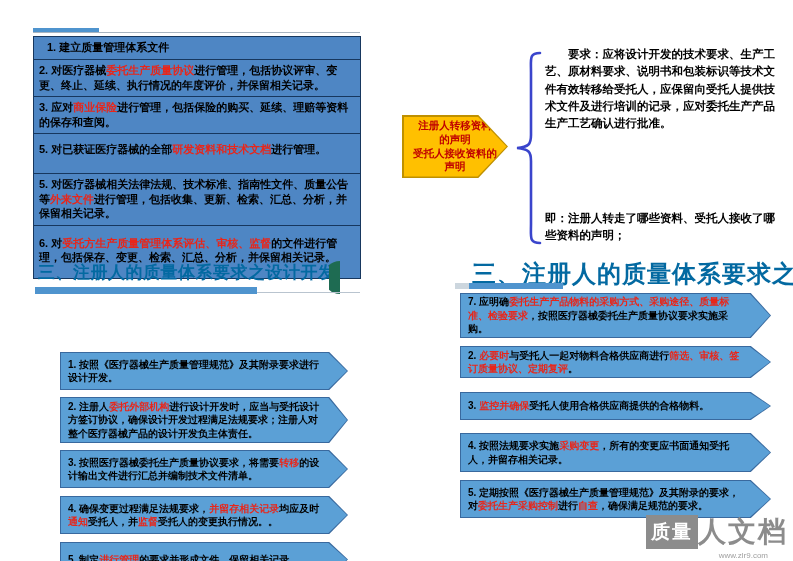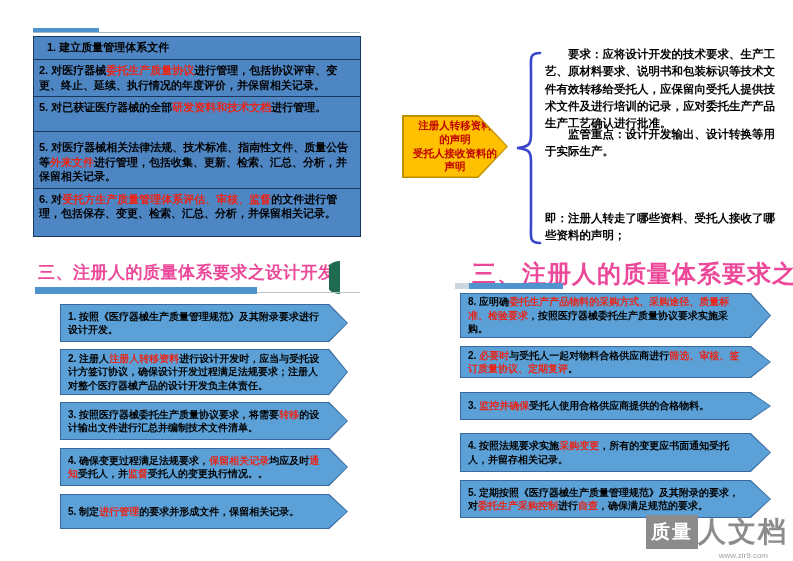--- a/index.html
+++ b/index.html
@@ -38,41 +38,41 @@
   .pentagon-text { width:86%; text-align:center; font-size:10.5px; font-weight:bold;
     color:var(--pentagon-text); line-height:1.3; white-space:pre-line; }
   .brace { left:514px; top:50px; }
   .trblock { width:235px; font-size:11.5px; font-weight:bold; color:#000; line-height:1.5; }
   .trb1 { left:545px; top:46px; text-indent:2em; }
   .trb2 { left:545px; top:126px; text-indent:2em; }
   .trb3 { left:545px; top:210px; }
 
   
   .sec-title { font-family:"Liberation Serif","DejaVu Serif",serif; font-weight:bold;
-    color:#ec4899; white-space:nowrap; }
+    color:#0369a1; white-space:nowrap; }
   .title-left { left:38px; top:261px; font-size:17px; letter-spacing:0.5px; }
   .title-right { left:472px; top:258px; font-size:24px; letter-spacing:1px; }
   .green-shape { left:329px; top:261px; }
   .ul-left-thin { left:35px; top:292px; width:325px; height:1px; background:#b9c4cf; }
   .ul-left-thick { left:35px; top:287px; width:222px; height:7px; background:var(--title-bar-blue); }
   .ul-right-gray { left:455px; top:283px; width:15px; height:6px; background:#ccd6de; }
   .ul-right-thick { left:469px; top:283px; width:94px; height:6px; background:var(--title-bar-blue); }
 
   
   .steps { display:flex; flex-direction:column; }
   .steps-left { left:60px; top:304px; width:288px; }
   .steps-right { left:460px; top:293px; width:311px; }
   .arrow { position:relative; background:var(--arrow-border);
     clip-path:polygon(0 0,93.5% 0,100% 50%,93.5% 100%,0 100%); }
   .arrow-in { position:absolute; inset:1px; background:var(--arrow-blue);
     clip-path:polygon(0 0,93.5% 0,100% 50%,93.5% 100%,0 100%);
     display:flex; align-items:center; }
   .arrow-in p { margin:0; padding:3px 26px 3px 7px; font-size:10px; font-weight:bold;
     color:#000; line-height:1.35; }
-  .steps-left .arrow:nth-child(1){ height:38px; margin-bottom:7px; }
+  .steps-left .arrow:nth-child(1){ height:38px; margin-bottom:7px;margin-top:48px; }
   .steps-left .arrow:nth-child(2){ height:46px; margin-bottom:7px; }
   .steps-left .arrow:nth-child(3){ height:38px; margin-bottom:8px; }
   .steps-left .arrow:nth-child(4){ height:38px; margin-bottom:8px; }
   .steps-left .arrow:nth-child(5){ height:35px; }
   .steps-right .arrow:nth-child(1){ height:45px; margin-bottom:8px; }
   .steps-right .arrow:nth-child(2){ height:32px; margin-bottom:14px; }
   .steps-right .arrow:nth-child(3){ height:28px; margin-bottom:13px; }
   .steps-right .arrow:nth-child(4){ height:39px; margin-bottom:8px; }
   .steps-right .arrow:nth-child(5){ height:38px; }
 
@@ -87,38 +87,38 @@
 </head>
 <body>
 
 <div class="page">
 
   <div class="abs tl-topbar"></div>
   <div class="abs tl-topline"></div>
   <div class="abs tl-panel">
     <div class="tlrow"><span>1. 建立质量管理体系文件</span></div>
     <div class="tlrow"><span>2. 对医疗器械</span><span class="red">委托生产质量协议</span><span>进行管理，包括协议评审、变更、终止、延续、执行情况的年度评价，并保留相关记录。</span></div>
+    <div class="tlrow"><span>3. 应对</span><span class="red">商业保险</span><span>进行管理，包括保险的购买、延续、理赔等资料的保存和查阅。</span></div>
     <div class="tlrow"><span>5. 对已获证医疗器械的全部</span><span class="red">研发资料和技术文档</span><span>进行管理。</span></div>
     <div class="tlrow"><span>5. 对医疗器械相关法律法规、技术标准、指南性文件、质量公告等</span><span class="red">外来文件</span><span>进行管理，包括收集、更新、检索、汇总、分析，并保留相关记录。</span></div>
     <div class="tlrow"><span>6. 对</span><span class="red">受托方生产质量管理体系评估、审核、监督</span><span>的文件进行管理，包括保存、变更、检索、汇总、分析，并保留相关记录。</span></div>
   </div>
 
   <div class="abs pentagon">
     <div class="pentagon-in">
       <div class="pentagon-text">注册人转移资料
 的声明
 受托人接收资料的
 声明</div>
     </div>
   </div>
   <svg class="abs brace" width="28" height="196" viewBox="0 0 28 196">
     <path d="M26 3 C15 3 17 9 17 22 L17 85 C17 94 15 97 3 98 C15 99 17 102 17 111 L17 174 C17 187 15 193 26 193" fill="none" stroke="var(--brace-blue)" stroke-width="2.6" stroke-linecap="round"></path>
   </svg>
   <div class="abs trblock trb1">要求：应将设计开发的技术要求、生产工艺、原材料要求、说明书和包装标识等技术文件有效转移给受托人，应保留向受托人提供技术文件及进行培训的记录，应对委托生产产品生产工艺确认进行批准。</div>
-  <div class="abs trblock trb2">监管重点：设计开发输出、设计转换等用于实际生产。</div>
   <div class="abs trblock trb3">即：注册人转走了哪些资料、受托人接收了哪些资料的声明；</div>
 
   <div class="abs sec-title title-left">三、注册人的质量体系要求之设计开发</div>
   <svg class="abs green-shape" width="11" height="33" viewBox="0 0 11 33">
     <path d="M11 0 A16.5 16.5 0 0 0 11 33 Z" fill="var(--green-accent)"></path>
   </svg>
   <div class="abs ul-left-thin"></div>
   <div class="abs ul-left-thick"></div>
 
   <div class="abs sec-title title-right">三、注册人的质量体系要求之采购</div>
@@ -126,44 +126,44 @@
   <div class="abs ul-right-thick"></div>
 
   <div class="abs steps steps-left">
     <div class="arrow">
         <div class="arrow-in">
           <p><span>1. 按照《医疗器械生产质量管理规范》及其附录要求进行设计开发。</span></p>
         </div>
       </div>
     <div class="arrow">
         <div class="arrow-in">
-          <p><span>2. 注册人</span><span class="red">注册人转移资料</span><span>进行设计开发时，应当与受托设计方签订协议，确保设计开发过程满足法规要求；注册人对整个医疗器械产品的设计开发负主体责任。</span></p>
+          <p><span>2. 注册人</span><span class="red">委托外部机构</span><span>进行设计开发时，应当与受托设计方签订协议，确保设计开发过程满足法规要求；注册人对整个医疗器械产品的设计开发负主体责任。</span></p>
         </div>
       </div>
     <div class="arrow">
         <div class="arrow-in">
           <p><span>3. 按照医疗器械委托生产质量协议要求，将需要</span><span class="red">转移</span><span>的设计输出文件进行汇总并编制技术文件清单。</span></p>
         </div>
       </div>
     <div class="arrow">
         <div class="arrow-in">
-          <p><span>4. 确保变更过程满足法规要求，</span><span class="red">保留相关记录</span><span>均应及时</span><span class="red">通知</span><span>受托人，并</span><span class="red">监督</span><span>受托人的变更执行情况。。</span></p>
+          <p><span>4. 确保变更过程满足法规要求，</span><span class="red">并留存相关记录</span><span>均应及时</span><span class="red">通知</span><span>受托人，并</span><span class="red">监督</span><span>受托人的变更执行情况。。</span></p>
         </div>
       </div>
     <div class="arrow">
         <div class="arrow-in">
           <p><span>5. 制定</span><span class="red">进行管理</span><span>的要求并形成文件，保留相关记录。</span></p>
         </div>
       </div>
   </div>
 
   <div class="abs steps steps-right">
     <div class="arrow">
         <div class="arrow-in">
-          <p><span>8. 应明确</span><span class="red">委托生产产品物料的采购方式、采购途径、质量标准、检验要求</span><span>，按照医疗器械委托生产质量协议要求实施采购。</span></p>
+          <p><span>7. 应明确</span><span class="red">委托生产产品物料的采购方式、采购途径、质量标准、检验要求</span><span>，按照医疗器械委托生产质量协议要求实施采购。</span></p>
         </div>
       </div>
     <div class="arrow">
         <div class="arrow-in">
           <p><span>2. </span><span class="red">必要时</span><span>与受托人一起对物料合格供应商进行</span><span class="red">筛选、审核、签订质量协议、定期复评</span><span>。</span></p>
         </div>
       </div>
     <div class="arrow">
         <div class="arrow-in">
           <p><span>3. </span><span class="red">监控并确保</span><span>受托人使用合格供应商提供的合格物料。</span></p>

